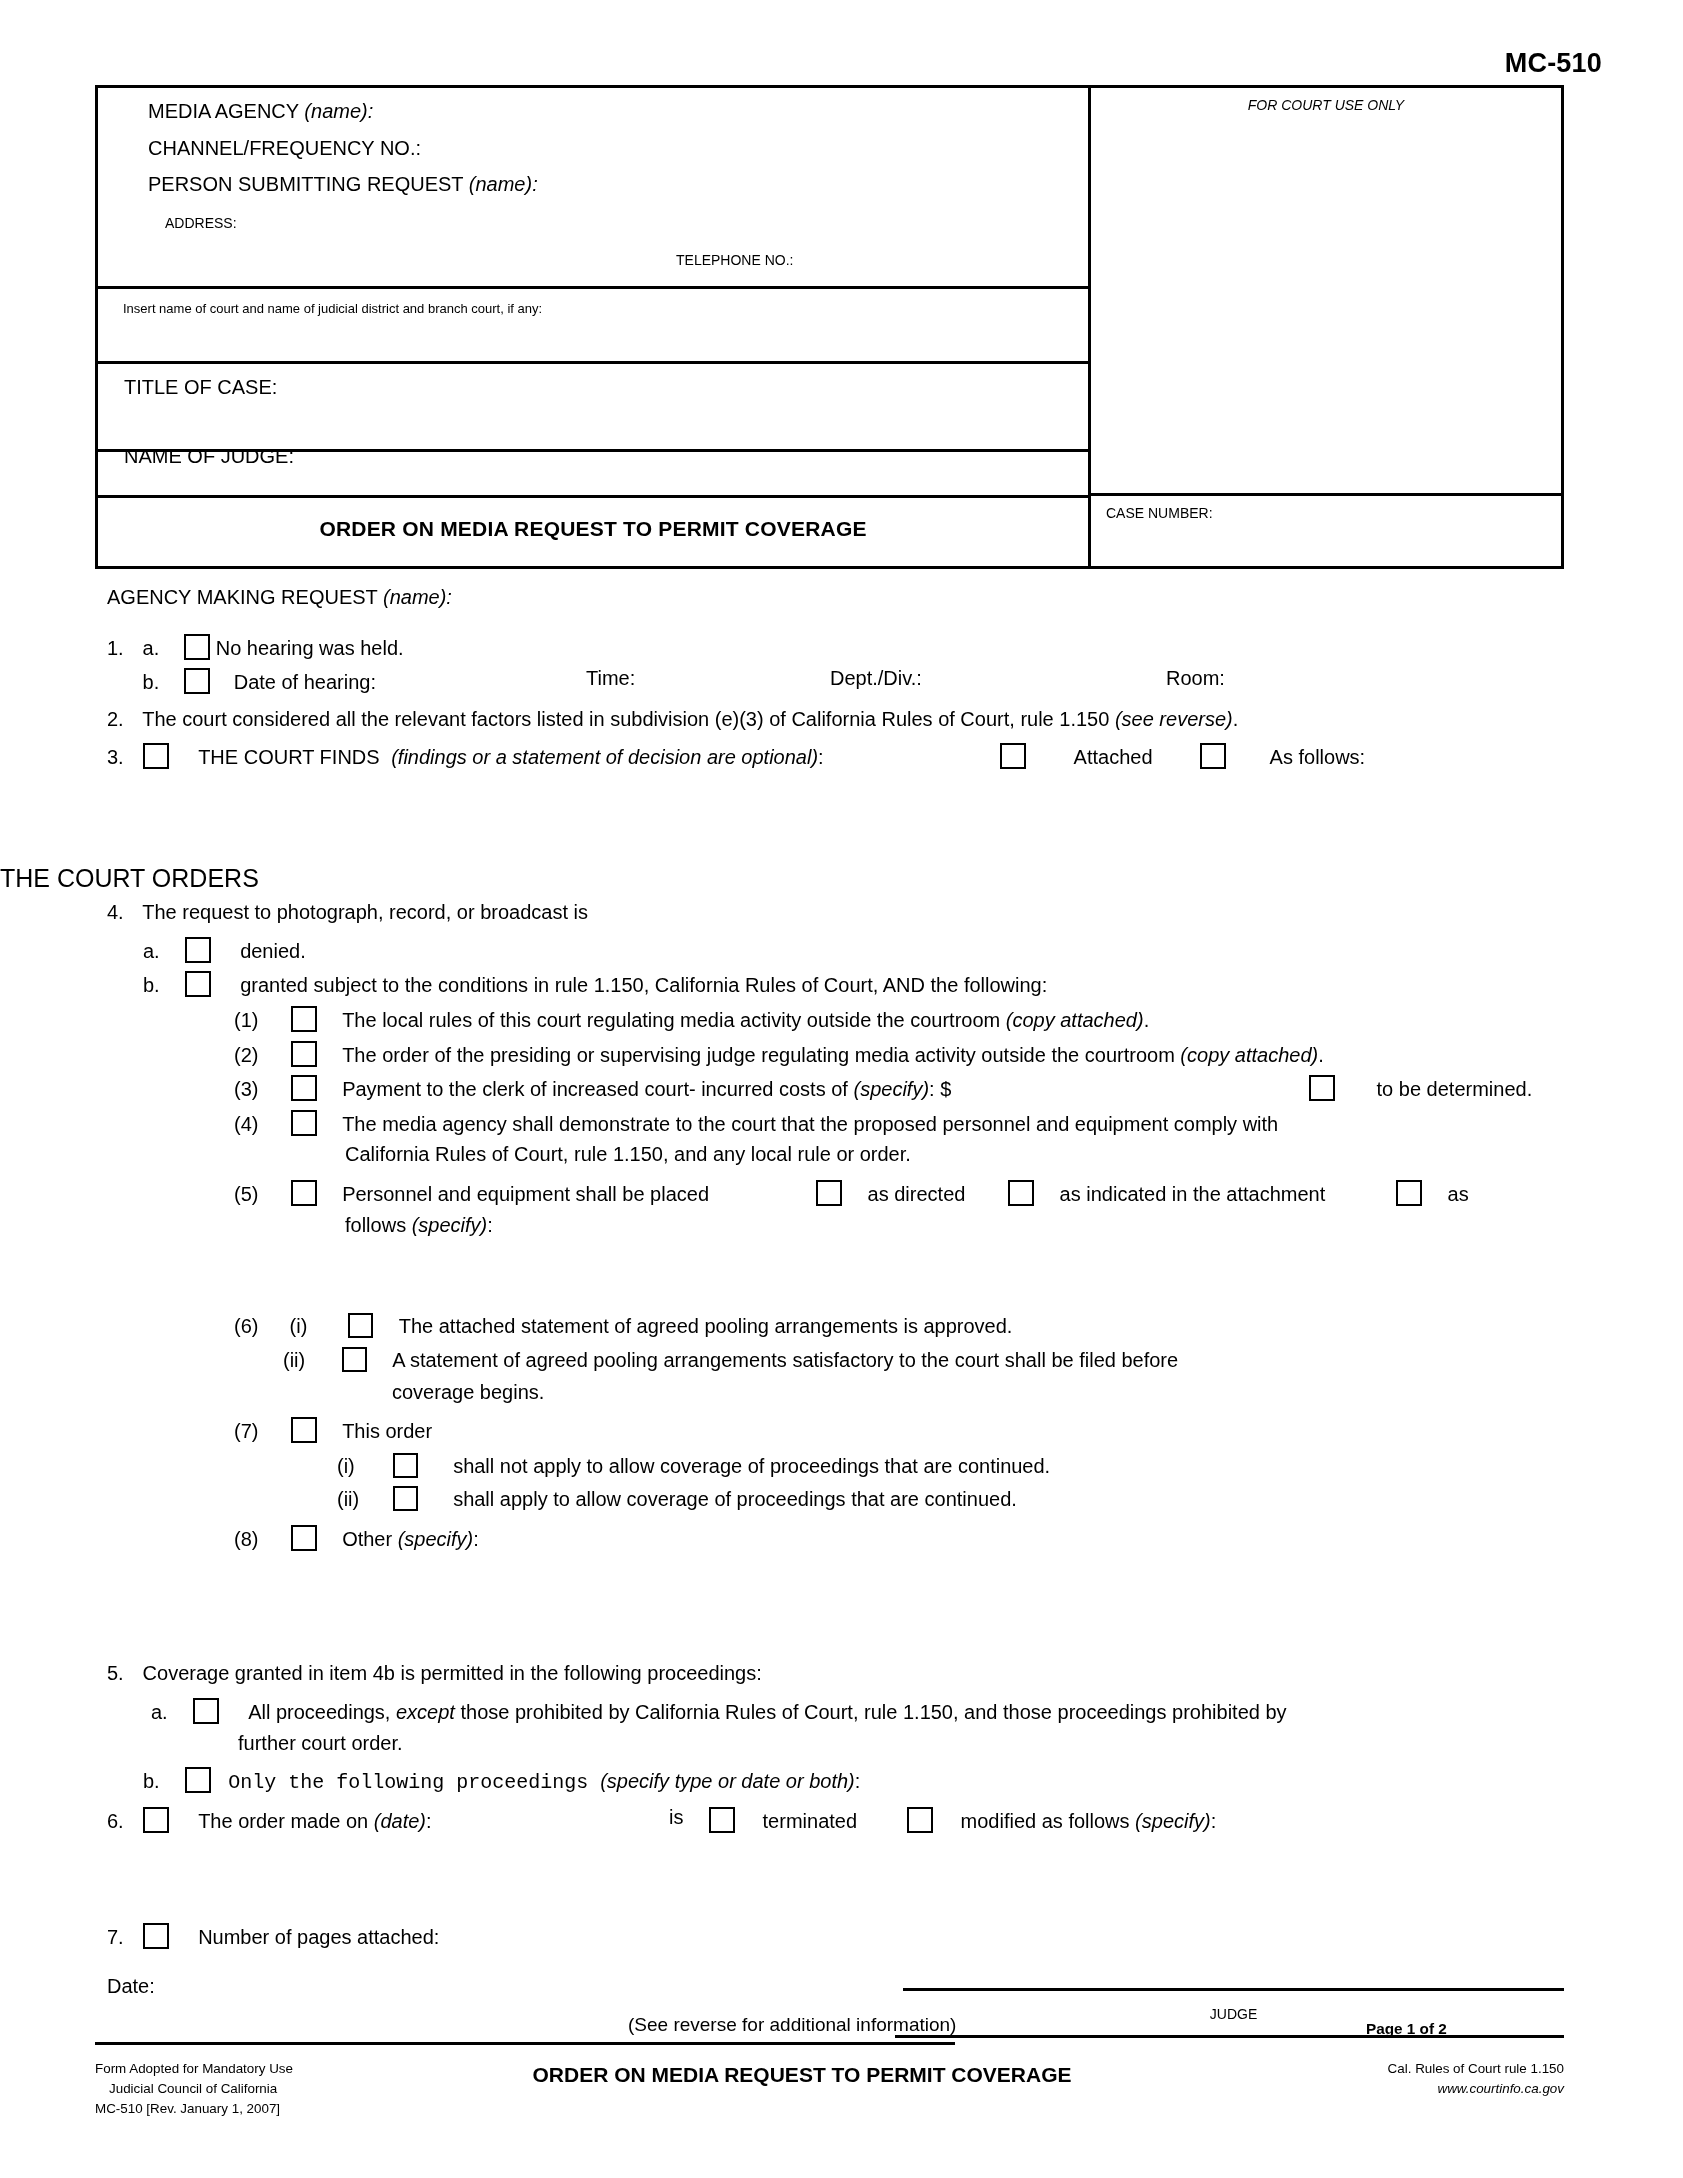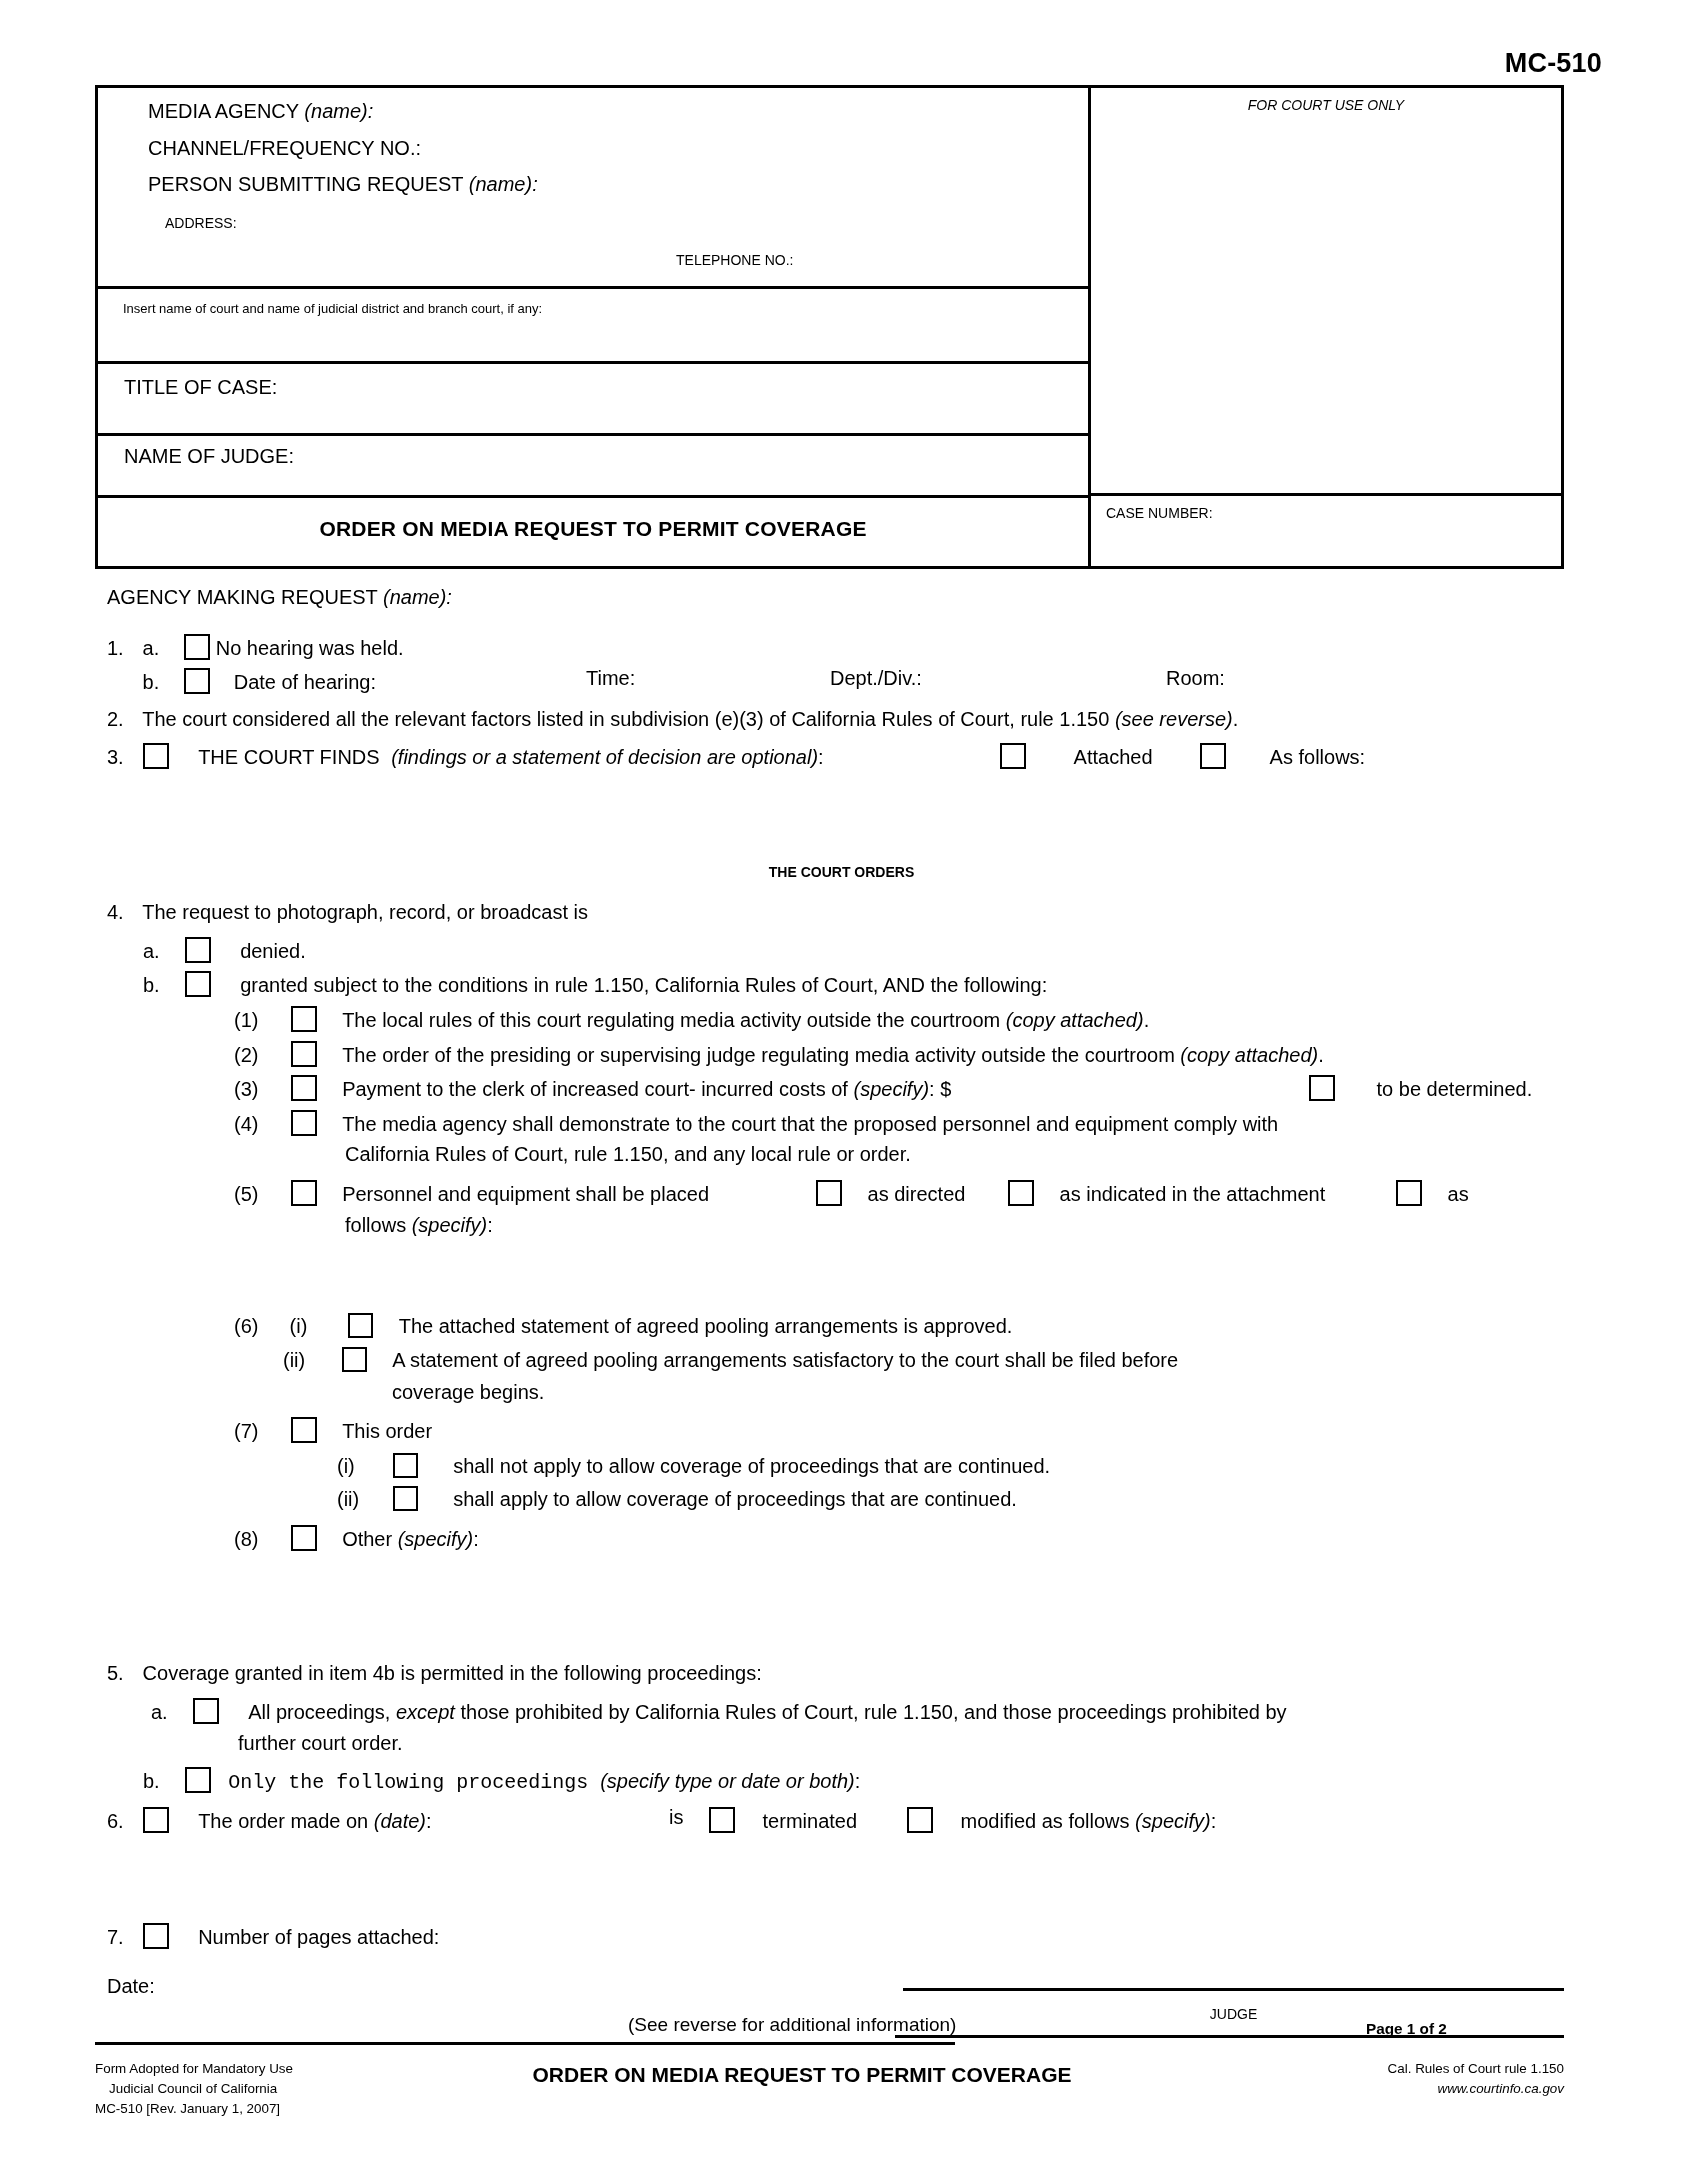--- a/index.html
+++ b/index.html
@@ -52,21 +52,21 @@
     right: 0; bottom: 0;
   }
   .cap-box {
     position: absolute;
     left: 0;
     width: 100%;
     border-bottom: 3px solid #000;
   }
   .cap-party   { top: 0;   height: 201px; }
   .cap-court   { top: 201px; height: 75px; }
-  .cap-title   { top: 276px; height: 72px; }
+  .cap-title   { top: 276px; height: 88px; }
   .cap-judge   { top: 347px; height: 63px; }
   .cap-formtitle { top: 411px; height: 70px; border-bottom: none; }
 
   .lbl-lg  { font-size: 20px; padding-left: 50px; }
   .ital    { font-style: italic; }
 
   .party-line1 { position: absolute; left: 0; top: 12px; }
   .party-line2 { position: absolute; left: 0; top: 49px; }
   .party-line3 { position: absolute; left: 0; top: 85px; }
   .party-addr  { position: absolute; left: 67px; top: 127px; font-size: 14px; }
@@ -121,23 +121,22 @@
     width: 25px; height: 25px;
     border: 2.5px solid #000;
     background: #fff;
     vertical-align: -5px;
   }
   .num { display: inline-block; }
 
   .center-head {
     position: absolute;
     left: 0; right: 0;
-    text-align: center;
-    font-size: 14px;
-    font-weight: bold;
+    font-size: 25px;
+    font-weight: normal;
   }
 
   
   .hr-left {
     position: absolute;
     left: 95px;
     width: 860px;
     height: 3px;
     background: #000;
   }

